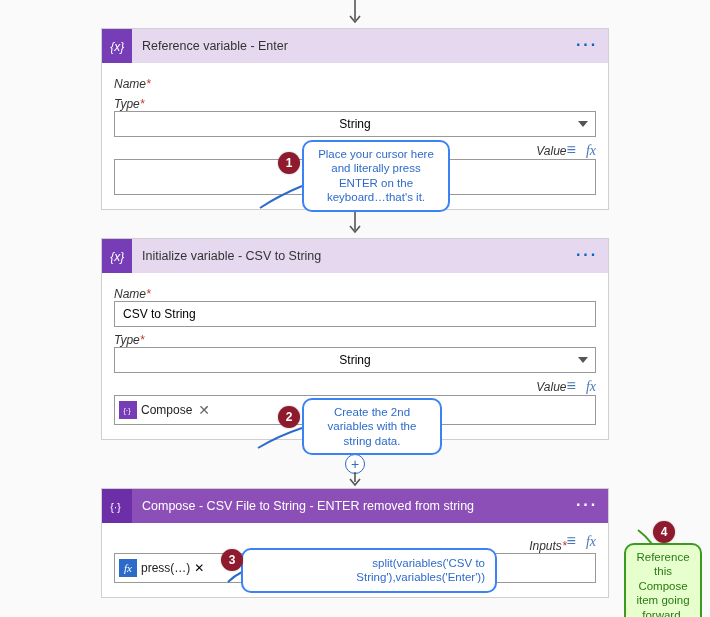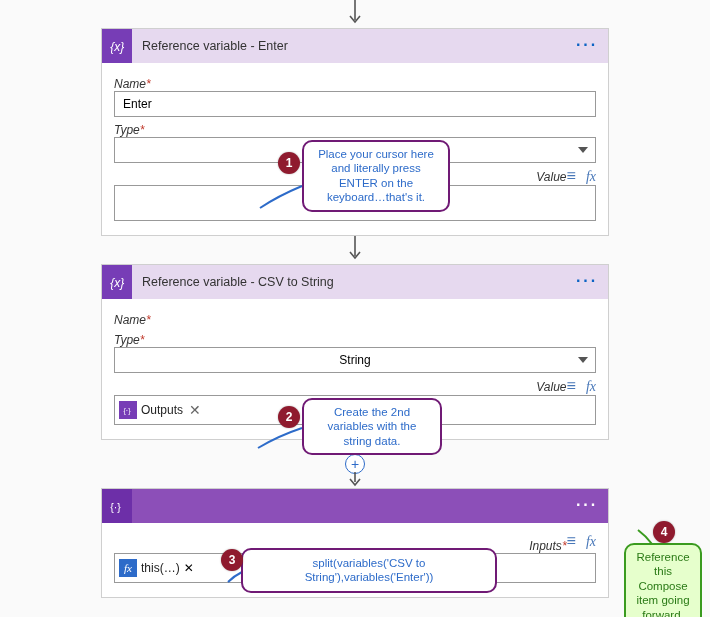--- a/index.html
+++ b/index.html
@@ -36,21 +36,21 @@
   .token .tlbl { color:#222; }
   .token .tx { color:#666; font-size:14px; padding:0 2px; cursor:pointer;}
   .token-fx { display:inline-flex; align-items:center; gap:4px; font-size:12px; height:20px; }
   .token-fx .fxchip { width:18px; height:18px; background:#2d6bc9; display:flex; align-items:center; justify-content:center; color:#fff; font-style:italic; font-family:Georgia,serif; font-size:11px;}
   .token-fx .fxlbl { color:#222; }
 
   .plus-circle { width:20px;height:20px;border:1px solid #2d6bc9;border-radius:50%;display:flex;align-items:center;justify-content:center;color:#2d6bc9;font-size:14px;background:#fff;margin:-2px 0;}
 
   .badge { position:absolute; width:22px;height:22px;border-radius:50%;background:#8f1a2e;color:#fff;font-size:12px;font-weight:bold;display:flex;align-items:center;justify-content:center;z-index:50; box-shadow:0 0 2px rgba(0,0,0,.3);}
   
-  .callout-blue { position:absolute; border:2px solid #701a75; background:#fff; border-radius:10px; padding:5px 8px; color:#2d6bc9; font-size:11.5px; line-height:1.25; text-align:center; z-index:40; }
+  .callout-blue { position:absolute; border:2px solid #3b82f6; background:#fff; border-radius:10px; padding:5px 8px; color:#2d6bc9; font-size:11.5px; line-height:1.25; text-align:center; z-index:40; }
   .callout-green { position:absolute; border:2px solid #3a9b1f; background:#e6ffcc; border-radius:10px; padding:5px 6px; color:#2a7a16; font-size:11.5px; line-height:1.25; text-align:center; z-index:40; width:78px;}
 </style>
 </head>
 <body>
 
 <div class="flow-col">
 
   <svg class="arrow-svg" viewBox="0 0 20 28">
       <line x1="10" y1="0" x2="10" y2="20" stroke="#555" stroke-width="1.6"></line>
       <polyline points="5,16 10,22 15,16" fill="none" stroke="#555" stroke-width="1.6"></polyline>
@@ -61,21 +61,20 @@
       <div class="icon-chip">
         <svg viewBox="0 0 24 24">
             <text x="3" y="18" font-size="16" font-style="italic" fill="#fff">{x}</text>
           </svg>
       </div>
       <span class="card-title">Reference variable - Enter</span>
       <span class="menu-dots">···</span>
     </div>
     <div class="card-body">
       <div class="field-label"><span>Name</span><span class="req">*</span></div>
-      <input class="txt-input" value="Enter" style="">
       <div class="field-label"><span>Type</span><span class="req">*</span></div>
       <div class="select-wrap">
         <input class="select-input" readonly="" value="String" style="">
       </div>
       <div class="value-row" style="margin-top:6px;">
         <div class="field-label" style="margin-top:0">Value</div>
         <div class="value-icons">
           <span class="lines-icon">≡</span>
           <span class="fx-icon">fx</span>
         </div>
@@ -89,44 +88,45 @@
       <polyline points="5,16 10,22 15,16" fill="none" stroke="#555" stroke-width="1.6"></polyline>
     </svg>
 
   <div class="card">
     <div class="card-header">
       <div class="icon-chip">
         <svg viewBox="0 0 24 24">
             <text x="3" y="18" font-size="16" font-style="italic" fill="#fff">{x}</text>
           </svg>
       </div>
-      <span class="card-title">Reference variable - CSV to String</span>
+      <span class="card-title">Initialize variable - CSV to String</span>
       <span class="menu-dots">···</span>
     </div>
     <div class="card-body">
       <div class="field-label"><span>Name</span><span class="req">*</span></div>
+      <input class="txt-input" value="CSV to String" style="">
       <div class="field-label"><span>Type</span><span class="req">*</span></div>
       <div class="select-wrap">
         <input class="select-input" readonly="" value="String" style="">
       </div>
       <div class="value-row" style="margin-top:6px;">
         <div class="field-label" style="margin-top:0">Value</div>
         <div class="value-icons">
           <span class="lines-icon">≡</span>
           <span class="fx-icon">fx</span>
         </div>
       </div>
       <div class="value-box short">
         <span class="token">
           <span class="tchip">
               <svg viewBox="0 0 24 24">
                 <text x="3" y="18" font-size="14" fill="#fff">{·}</text>
               </svg>
             </span>
-          <span class="tlbl">Outputs</span>
+          <span class="tlbl">Compose</span>
           <span class="tx">✕</span>
         </span>
       </div>
     </div>
   </div>
 
   <svg class="arrow-svg" style="height:16px" viewBox="0 0 20 16">
       <line x1="10" y1="0" x2="10" y2="14" stroke="#555" stroke-width="1.6"></line>
     </svg>
   <div class="plus-circle">+</div>
@@ -135,34 +135,35 @@
       <polyline points="5,7 10,13 15,7" fill="none" stroke="#555" stroke-width="1.6"></polyline>
     </svg>
 
   <div class="card">
     <div class="card-header-dark">
       <div class="icon-chip" style="background:#6d2fa8">
         <svg viewBox="0 0 24 24">
             <text x="3" y="18" font-size="14" fill="#fff">{·}</text>
           </svg>
       </div>
+      <span class="card-title-light">Compose - CSV File to String - ENTER removed from string</span>
       <span class="menu-dots-light">···</span>
     </div>
     <div class="card-body">
       <div class="value-row">
         <div class="field-label" style="margin-top:8px"><span>Inputs</span><span class="req">*</span></div>
         <div class="value-icons">
           <span class="lines-icon">≡</span>
           <span class="fx-icon">fx</span>
         </div>
       </div>
       <div class="value-box short">
         <span class="token-fx">
           <span class="fxchip">fx</span>
-          <span class="fxlbl">this(…)</span>
+          <span class="fxlbl">press(…)</span>
           <span class="tx">✕</span>
         </span>
       </div>
     </div>
   </div>
 
 </div>
 
 <div class="badge" style="left:278px; top:152px;">1</div>
 <div class="badge" style="left:278px; top:406px;">2</div>
@@ -172,21 +173,21 @@
 <div class="callout-blue" style="left:302px; top:140px; width:148px;">Place your cursor here and literally press ENTER on the keyboard…that's it.</div>
 <svg style="position:absolute; left:258px; top:180px; z-index:38" width="46" height="30">
     <path d="M44 6 Q20 16 2 28" fill="none" stroke="#2d6bc9" stroke-width="2"></path>
   </svg>
 
 <div class="callout-blue" style="left:302px; top:398px; width:140px;">Create the 2nd variables with the string data.</div>
 <svg style="position:absolute; left:256px; top:424px; z-index:38" width="48" height="26">
     <path d="M46 4 Q22 12 2 24" fill="none" stroke="#2d6bc9" stroke-width="2"></path>
   </svg>
 
-<div class="callout-blue" style="left:241px; top:548px; width:256px; text-align:center; padding:6px 10px;">split(variables('CSV  to  String'),variables('Enter'))</div>
+<div class="callout-blue" style="left:241px; top:548px; width:256px; text-align:right; padding:6px 10px;">split(variables('CSV  to  String'),variables('Enter'))</div>
 <svg style="position:absolute; left:226px; top:570px; z-index:38" width="20" height="14">
     <path d="M16 2 Q8 6 2 12" fill="none" stroke="#2d6bc9" stroke-width="2"></path>
   </svg>
 
 <div class="callout-green" style="left:624px; top:543px;">Reference this Compose item going forward.</div>
 <svg style="position:absolute; left:636px; top:528px; z-index:38" width="20" height="18">
     <path d="M16 16 Q10 8 2 2" fill="none" stroke="#3a9b1f" stroke-width="2"></path>
   </svg>
 
 </body></html>

